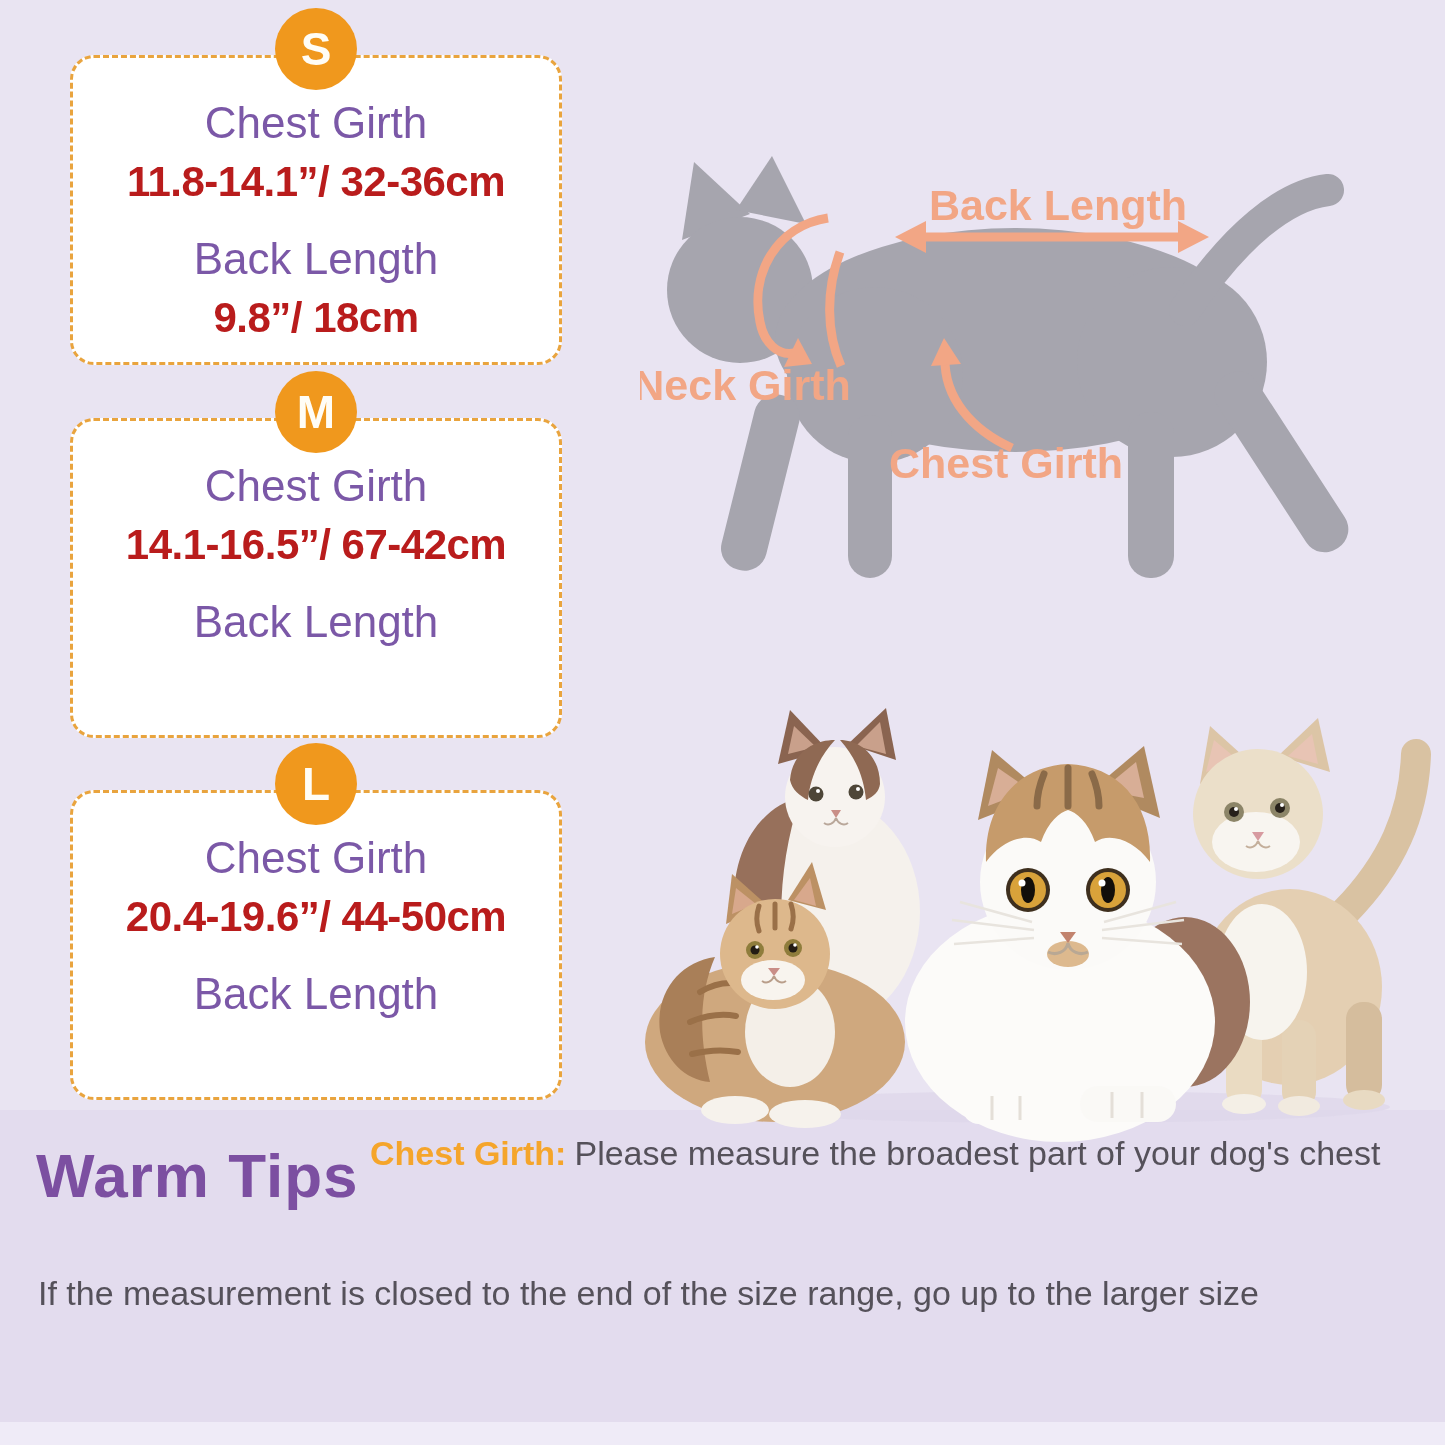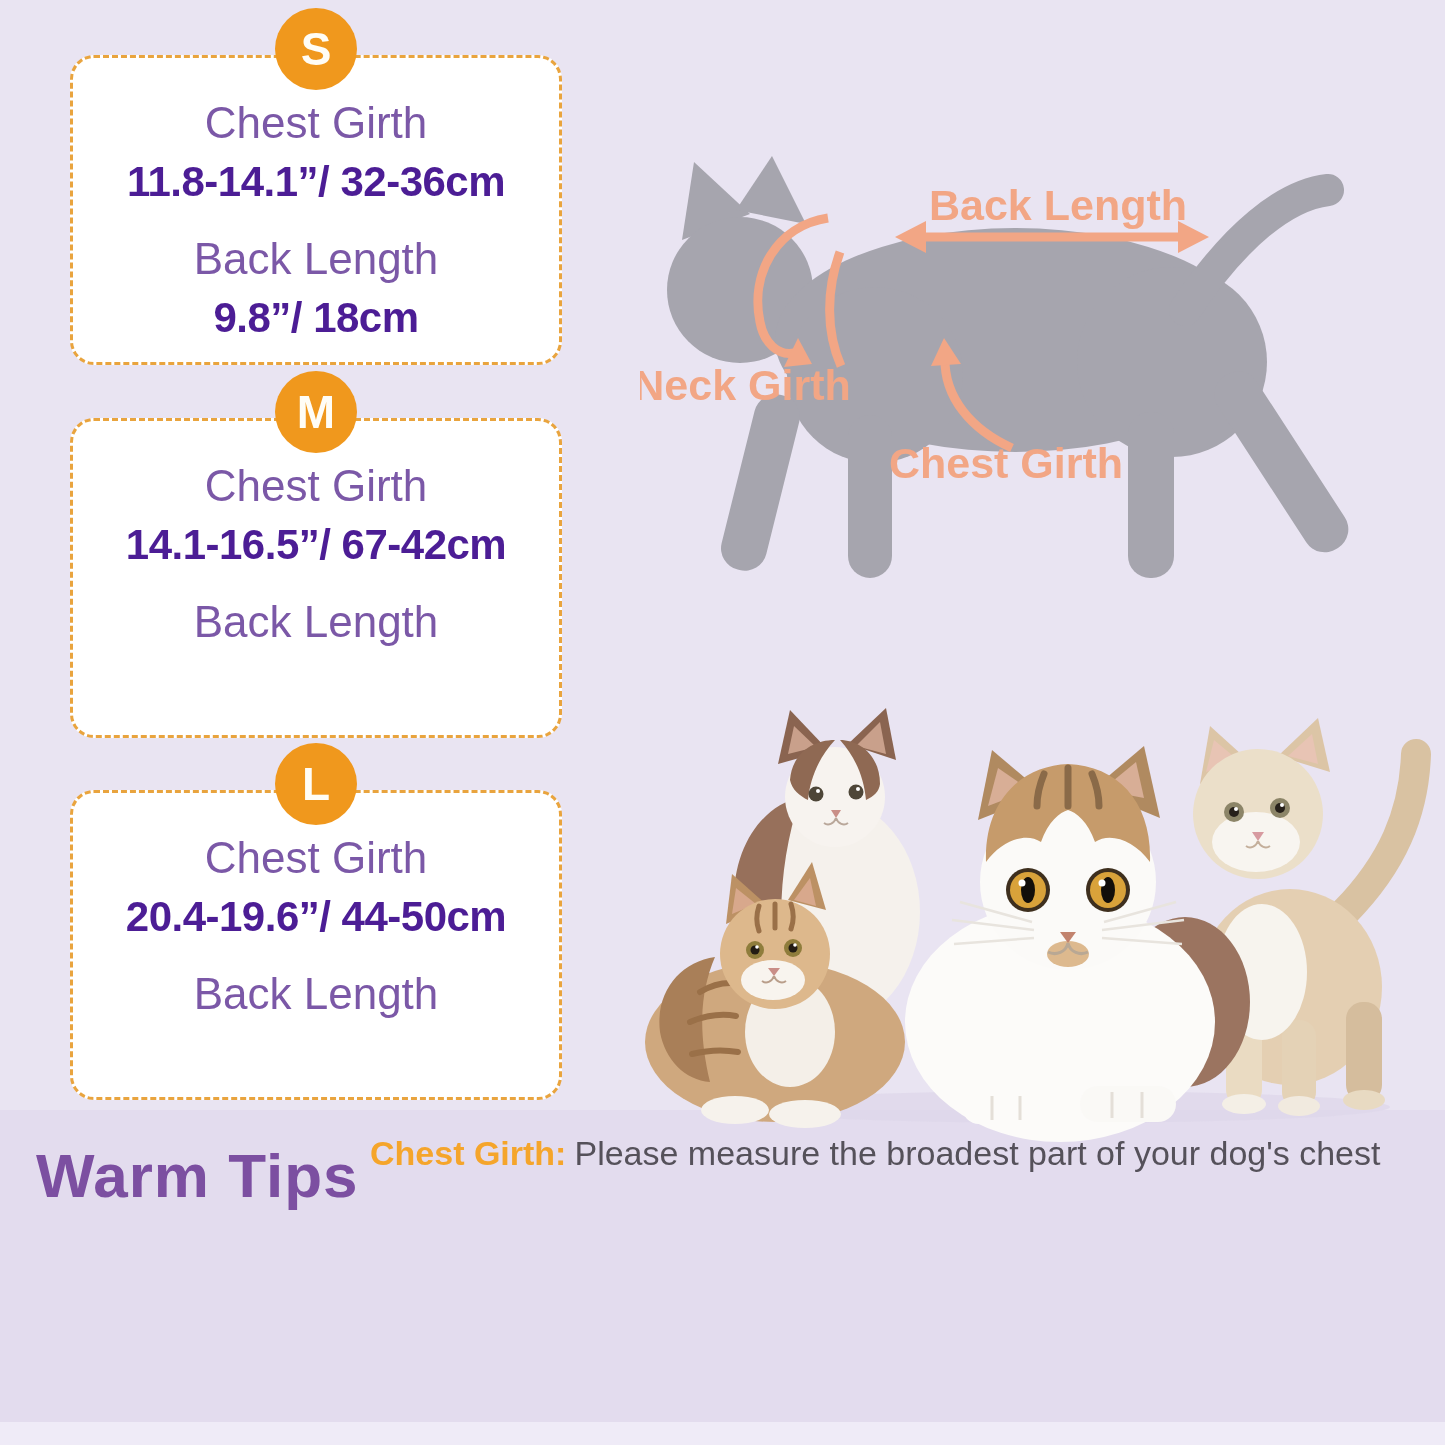--- a/index.html
+++ b/index.html
@@ -17,21 +17,21 @@
   .card-s{top:55px;height:310px;}
   .card-m{top:418px;height:320px;}
   .card-l{top:790px;height:310px;}
   .size-badge{
     position:absolute;top:-50px;left:50%;margin-left:-41px;
     width:82px;height:82px;border-radius:50%;
     background:#F0981D;color:#FFFDF6;
     font-size:46px;font-weight:bold;line-height:82px;text-align:center;
   }
   .measure-label{font-size:44px;color:#7B58A7;margin-bottom:10px;}
-  .measure-value{font-size:42px;font-weight:bold;color:#4c1d95;margin-bottom:28px;letter-spacing:-0.5px;}
+  .measure-value{font-size:42px;font-weight:bold;color:#b91c1c;margin-bottom:28px;letter-spacing:-0.5px;}
   
   .diagram-svg{position:absolute;left:640px;top:140px;width:805px;height:480px;pointer-events:none;}
   .cats-svg{position:absolute;left:640px;top:702px;width:805px;height:440px;pointer-events:none;}
   
   .tips-band{
     position:absolute;left:0;top:1110px;width:1445px;height:312px;
     background:#E3DCEE;
     text-decoration:underline;
   }
   .tips-title{
@@ -75,20 +75,21 @@
 </div>
 
 <div class="tips-band">
   <div class="tips-title">Warm Tips</div>
   <div class="tips-list">
     <div class="tip-row">
       <span class="tip-label">Chest Girth:</span><span class="tip-text">Please measure the broadest part of your dog's chest</span>
     </div>
   </div>
   <div class="tips-notes">
+    <div class="tip-note">If the measurement is closed to the end of the size range, go up to the larger size</div>
   </div>
 </div>
 <div class="bottom-strip"></div>
 
 <svg class="diagram-svg" viewBox="0 0 805 480">
 
   <g fill="#A6A5AE">
     <polygon points="42,100 54,22 110,74"></polygon>
     <polygon points="96,70 132,16 166,84"></polygon>
     <circle cx="100" cy="150" r="73"></circle>

